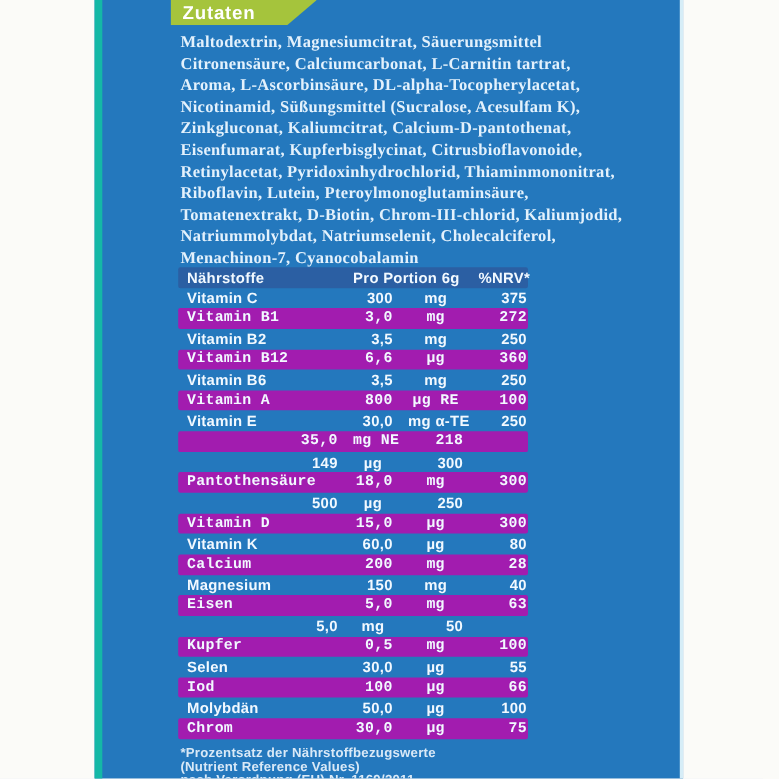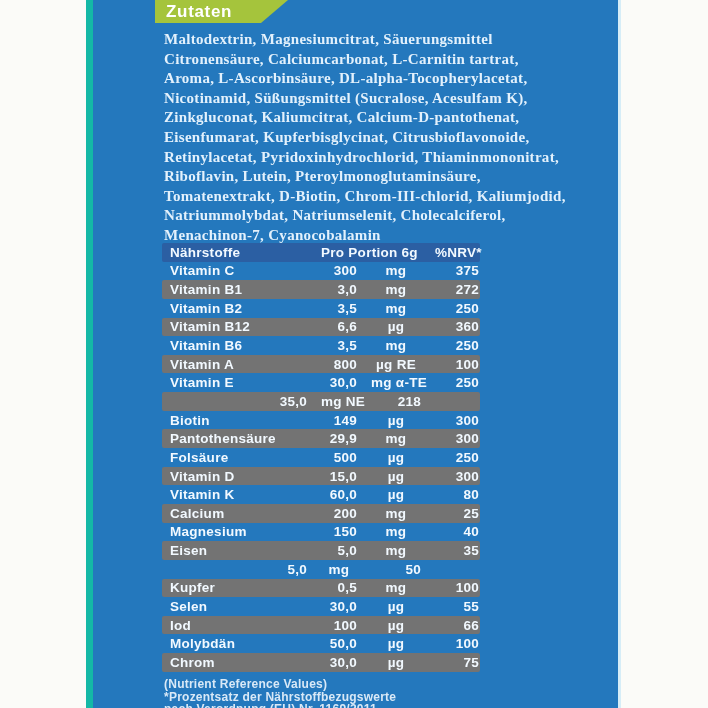--- a/index.html
+++ b/index.html
@@ -32,21 +32,21 @@
     position:absolute;left:69px;top:243px;width:318px;
     display:flex;flex-direction:column;
   }
   .t-row{
     height:18.65px;display:grid;box-sizing:border-box;
     grid-template-columns:145px 36px 50px 44px;column-gap:6px;
     align-items:center;border-radius:2px;
     font-size:13.5px;font-weight:700;color:#f2f9ff;letter-spacing:.02em;gap:14px;
   }
   .t-row.header{background:#2b5fa3;}
-  .t-row.stripe{background:#737373;}
+  .t-row.stripe{background:#a21caf;font-family:Liberation Mono, monospace;}
   .cell-name{padding-left:8px;white-space:nowrap;}
   .cell-amount{text-align:right;white-space:nowrap;}
   .cell-unit{text-align:center;white-space:nowrap;}
   .cell-nrv{text-align:right;white-space:nowrap;}
   .hdr-portion{grid-column:2 / span 2;text-align:left;white-space:nowrap;}
   .footnote{
     position:absolute;left:71px;top:678px;width:420px;
     font-size:12px;line-height:12.6px;font-weight:700;
     color:#d9e9f7;letter-spacing:.02em;
   }
@@ -121,66 +121,64 @@
           <span class="cell-amount">30,0</span>
           <span class="cell-unit">mg α-TE</span>
           <span class="cell-nrv">250</span>
         </div>
         <div class="t-row stripe">
           <span class="cell-amount">35,0</span>
           <span class="cell-unit">mg NE</span>
           <span class="cell-nrv">218</span>
         </div>
         <div class="t-row">
-          <span class="cell-name">Biotin</span>
           <span class="cell-amount">149</span>
           <span class="cell-unit">µg</span>
           <span class="cell-nrv">300</span>
         </div>
         <div class="t-row stripe">
           <span class="cell-name">Pantothensäure</span>
-          <span class="cell-amount">29,9</span>
+          <span class="cell-amount">18,0</span>
           <span class="cell-unit">mg</span>
           <span class="cell-nrv">300</span>
         </div>
         <div class="t-row">
-          <span class="cell-name">Folsäure</span>
           <span class="cell-amount">500</span>
           <span class="cell-unit">µg</span>
           <span class="cell-nrv">250</span>
         </div>
         <div class="t-row stripe">
           <span class="cell-name">Vitamin D</span>
           <span class="cell-amount">15,0</span>
           <span class="cell-unit">µg</span>
           <span class="cell-nrv">300</span>
         </div>
         <div class="t-row">
           <span class="cell-name">Vitamin K</span>
           <span class="cell-amount">60,0</span>
           <span class="cell-unit">µg</span>
           <span class="cell-nrv">80</span>
         </div>
         <div class="t-row stripe">
           <span class="cell-name">Calcium</span>
           <span class="cell-amount">200</span>
           <span class="cell-unit">mg</span>
-          <span class="cell-nrv">25</span>
+          <span class="cell-nrv">28</span>
         </div>
         <div class="t-row">
           <span class="cell-name">Magnesium</span>
           <span class="cell-amount">150</span>
           <span class="cell-unit">mg</span>
           <span class="cell-nrv">40</span>
         </div>
         <div class="t-row stripe">
           <span class="cell-name">Eisen</span>
           <span class="cell-amount">5,0</span>
           <span class="cell-unit">mg</span>
-          <span class="cell-nrv">35</span>
+          <span class="cell-nrv">63</span>
         </div>
         <div class="t-row">
           <span class="cell-amount">5,0</span>
           <span class="cell-unit">mg</span>
           <span class="cell-nrv">50</span>
         </div>
         <div class="t-row stripe">
           <span class="cell-name">Kupfer</span>
           <span class="cell-amount">0,5</span>
           <span class="cell-unit">mg</span>
@@ -206,19 +204,19 @@
         </div>
         <div class="t-row stripe">
           <span class="cell-name">Chrom</span>
           <span class="cell-amount">30,0</span>
           <span class="cell-unit">µg</span>
           <span class="cell-nrv">75</span>
         </div>
       </div>
 
     <div class="footnote">
+      <div>*Prozentsatz der Nährstoffbezugswerte</div>
       <div>(Nutrient Reference Values)</div>
-      <div>*Prozentsatz der Nährstoffbezugswerte</div>
       <div>nach Verordnung (EU) Nr. 1169/2011</div>
     </div>
 
   </div>
 </div>
 
 </body></html>

